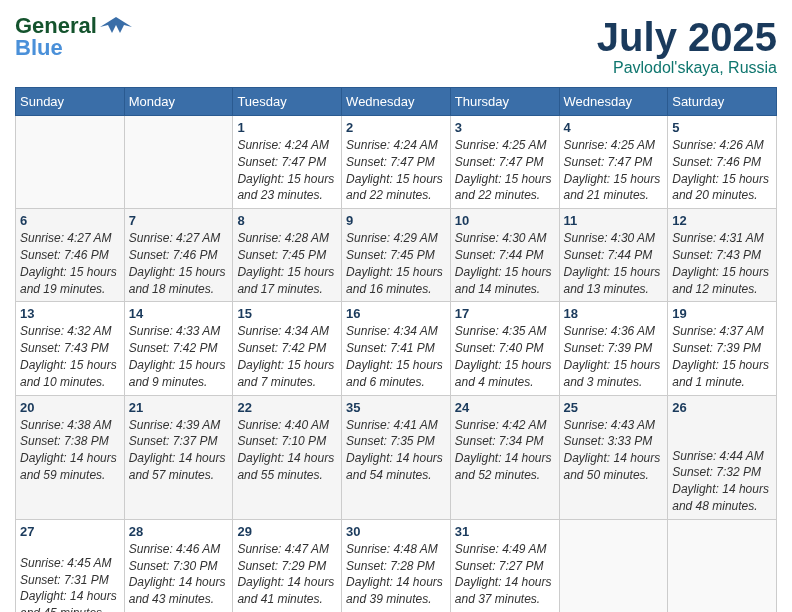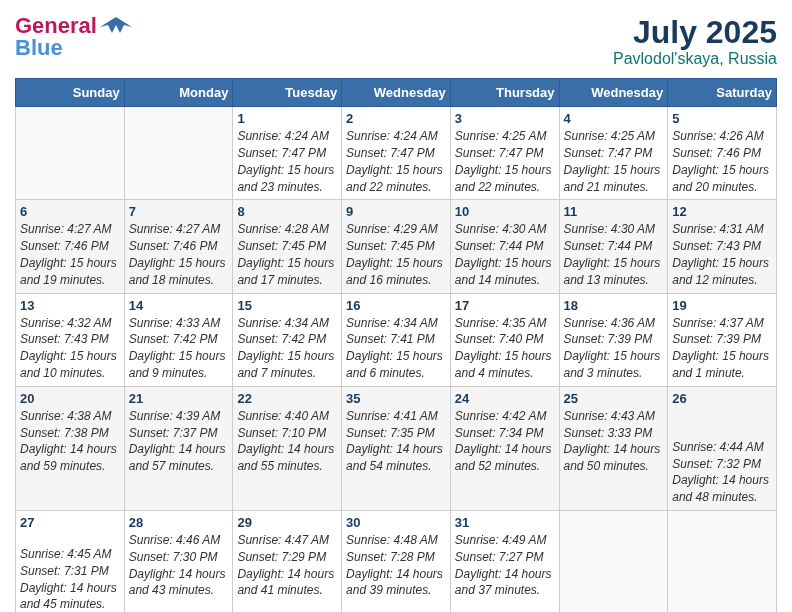--- a/index.html
+++ b/index.html
@@ -17,52 +17,52 @@
       margin-bottom: 10px;
     }
     .logo {
       display: flex;
       flex-direction: column;
       align-items: flex-start;
     }
     .logo-text {
       font-size: 22px;
       font-weight: bold;
-      color: #be185d;
+      color: #14532d;
       line-height: 1;
     }
     .logo-row {
       display: flex;
       align-items: center;
     }
     .title-block {
       text-align: right;
     }
     .month-title {
-      font-size: 32px;
+      font-size: 40px;
       color: #1a3a5c;
       font-weight: bold;
       line-height: 1.1;
     }
     .location-title {
       font-size: 16px;
       color: #0f766e;
     }
     table {
       width: 100%;
       border-collapse: collapse;
       font-size: 11px;
     }
     thead tr th {
       background: #3a6ea8;
       color: #fff;
       padding: 6px 4px;
-      text-align: right;
+      text-align: left;
       font-size: 13px;
-      font-weight: bold;
+      font-weight: normal;
       border: 1px solid #2a5a90;
     }
     tbody tr td {
       border: 1px solid #ccc;
       vertical-align: top;
       padding: 4px;
       height: 80px;
       width: calc(100% / 7);
       background: #fff;
     }

